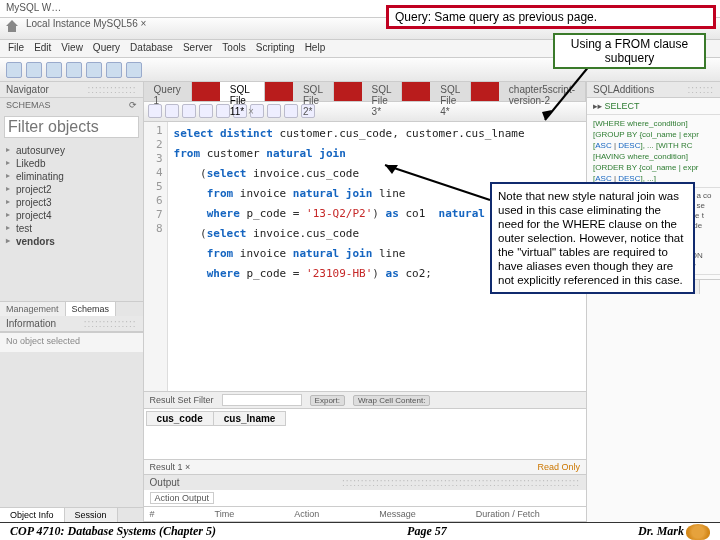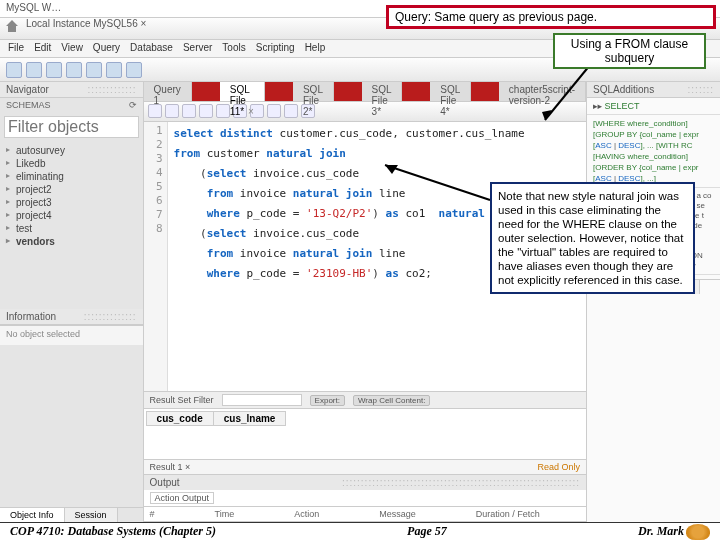--- a/index.html
+++ b/index.html
@@ -114,20 +114,24 @@
     <div class="tree">
       <div class="tree-item">autosurvey</div>
       <div class="tree-item">Likedb</div>
       <div class="tree-item">eliminating</div>
       <div class="tree-item">project2</div>
       <div class="tree-item">project3</div>
       <div class="tree-item">project4</div>
       <div class="tree-item">test</div>
       <div class="tree-item" style="font-weight:bold">vendors</div>
     </div>
+    <div class="nav-tabs-bottom">
+      <span>Management</span>
+      <span class="active">Schemas</span>
+    </div>
     <div class="panel-header">
       <span>Information</span>
       <span class="dots">::::::::::::::</span>
     </div>
     <div class="info-panel">No object selected</div>
     <div style="flex:1"></div>
     <div class="obj-tabs">
       <span class="active">Object Info</span>
       <span>Session</span>
     </div>

